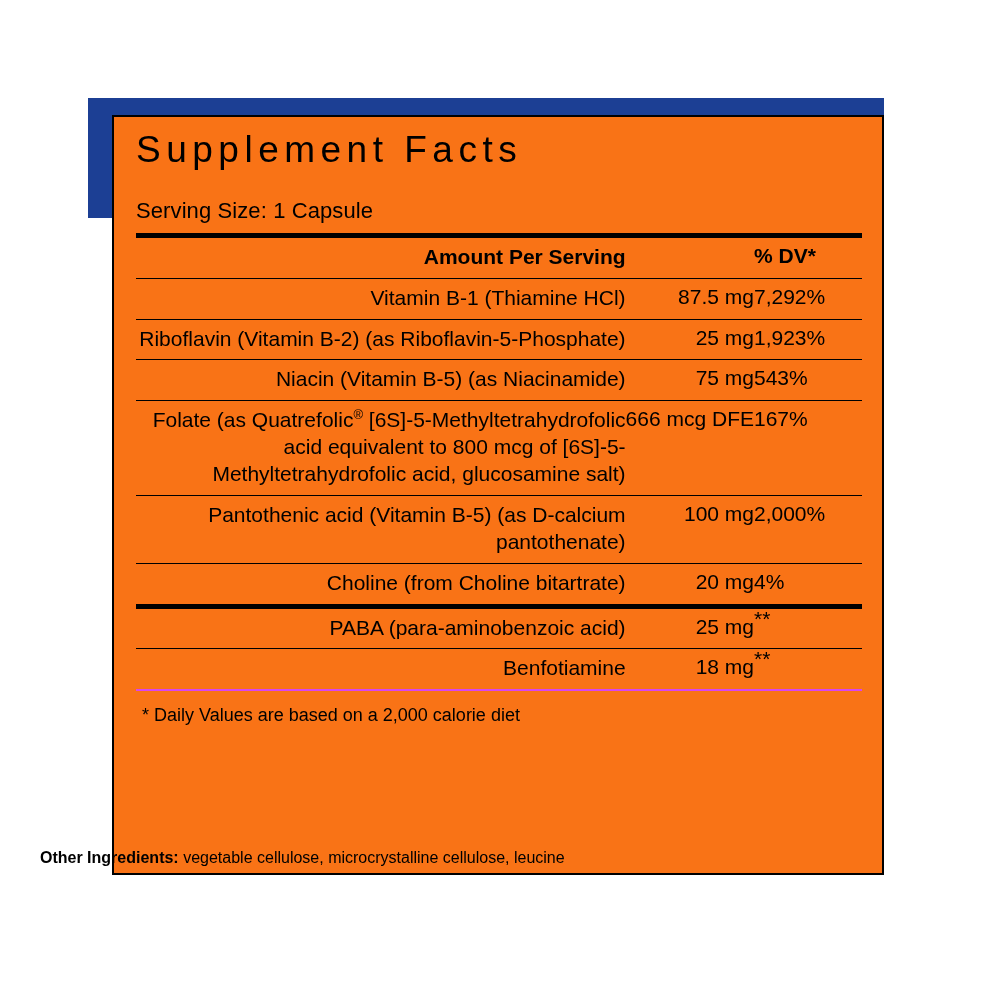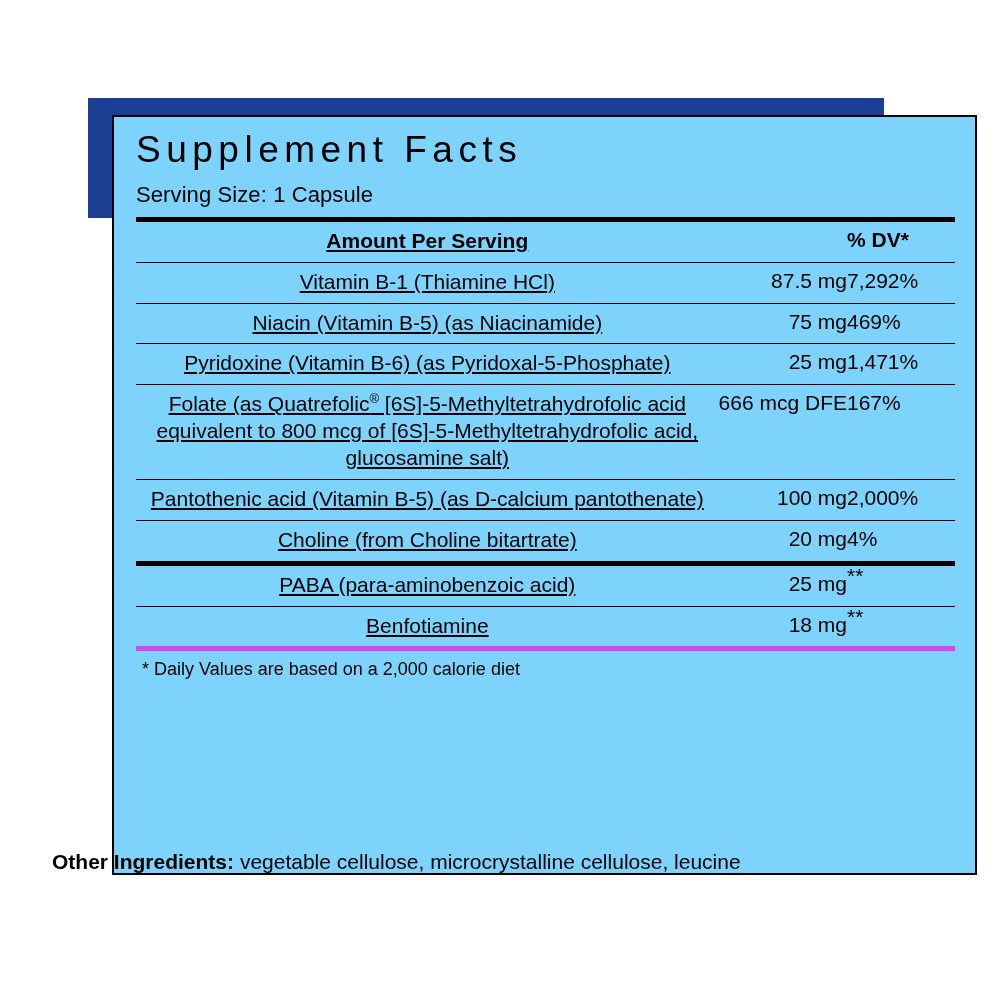--- a/index.html
+++ b/index.html
@@ -31,23 +31,23 @@
     top: 0;
     width: 796px;
     height: 120px;
     background: #1c3f94;
   }
 
   .card {
     position: absolute;
     left: 24px;
     top: 17px;
-    width: 865px;
+    width: 772px;
     height: 760px;
-    background: #7dd3fc;
+    background: #f97316;
     border: 2px solid #000000;
     box-sizing: border-box;
   }
 
   .inner {
     position: absolute;
     left: 22px;
     top: 14px;
     right: 20px;
   }
@@ -55,74 +55,73 @@
   .sf-title {
     font-size: 37px;
     font-weight: 400;
     letter-spacing: 5.5px;
     line-height: 1.05;
     white-space: nowrap;
   }
 
   .serving-size {
     font-size: 22px;
-    margin-top: 12px;
+    margin-top: 28px;
     letter-spacing: 0.1px;
   }
 
   .rule-heavy {
     border-top: 5px solid #000;
     margin-top: 9px;
   }
 
   table.facts {
     width: 100%;
     border-collapse: collapse;
     font-size: 21px;
   }
   table.facts td {
     vertical-align: top;
     padding: 6px 0 7px 0;
     border-top: 1.5px solid #000;
   }
   table.facts tr.first td { border-top: none; }
 
-  td.name { text-align: center; padding-right: 6px; line-height: 1.28; text-decoration: underline; }
+  td.name { text-align: right; padding-right: 6px; line-height: 1.28; }
   td.amt  { text-align: right; white-space: nowrap; padding-right: 10px; margin-top: 40px; }
   td.dv   { text-align: left; white-space: nowrap; width: 108px; }
 
   .hdr td { font-weight: bold; padding: 5px 0 7px 0; border-top: none; }
 
   .dagger {
     font-size: 21px;
     vertical-align: super;
     line-height: 0;
   }
   sup.reg { font-size: 13px; vertical-align: super; line-height: 0; }
 
   .sep-heavy td { border-top: 5px solid #000 !important; }
 
   .footnotes {
-    border-top: 5px solid #d946ef;
+    border-top: 2px solid #d946ef;
     display: flex;
     justify-content: space-between;
     font-size: 18px;
-    padding-top: 8px;
+    padding-top: 14px;
     padding-left: 6px;
     padding-right: 4px;
   }
 
   .other-ing {
     position: absolute;
     left: 40px;
     top: 848px;
     width: 860px;
-    font-size: 21px;
+    font-size: 16px;
     line-height: 1.3;
-    margin-left: 12px;
   }
   .other-ing b { font-weight: bold; }
 </style>
 </head>
 <body>
 
 <div class="panel">
 
   <div class="blue-back"></div>
 
@@ -145,32 +144,32 @@
             <td class="amt"></td>
             <td class="dv">% DV*</td>
           </tr>
 
           <tr>
             <td class="name">Vitamin B-1 (Thiamine HCl)</td>
             <td class="amt">87.5 mg</td>
             <td class="dv">7,292%</td>
           </tr>
 
+          <tr>
+            <td class="name">Riboflavin (Vitamin B-2) (as Riboflavin-5-Phosphate)</td>
+            <td class="amt">25 mg</td>
+            <td class="dv">1,923%</td>
+          </tr>
 
           <tr>
             <td class="name">Niacin (Vitamin B-5) (as Niacinamide)</td>
             <td class="amt">75 mg</td>
-            <td class="dv">469%</td>
-          </tr>
-
-          <tr>
-            <td class="name">Pyridoxine (Vitamin B-6) (as Pyridoxal-5-Phosphate)</td>
-            <td class="amt">25 mg</td>
-            <td class="dv">1,471%</td>
-          </tr>
+            <td class="dv">543%</td>
+          </tr>
+
 
           <tr>
             <td class="name">Folate (as Quatrefolic<sup class="reg">®</sup> [6S]-5-Methyltetrahydrofolic acid equivalent to 800 mcg of [6S]-5-Methyltetrahydrofolic acid, glucosamine salt)</td>
             <td class="amt">666 mcg DFE</td>
             <td class="dv">167%</td>
           </tr>
 
 
 
           <tr>

